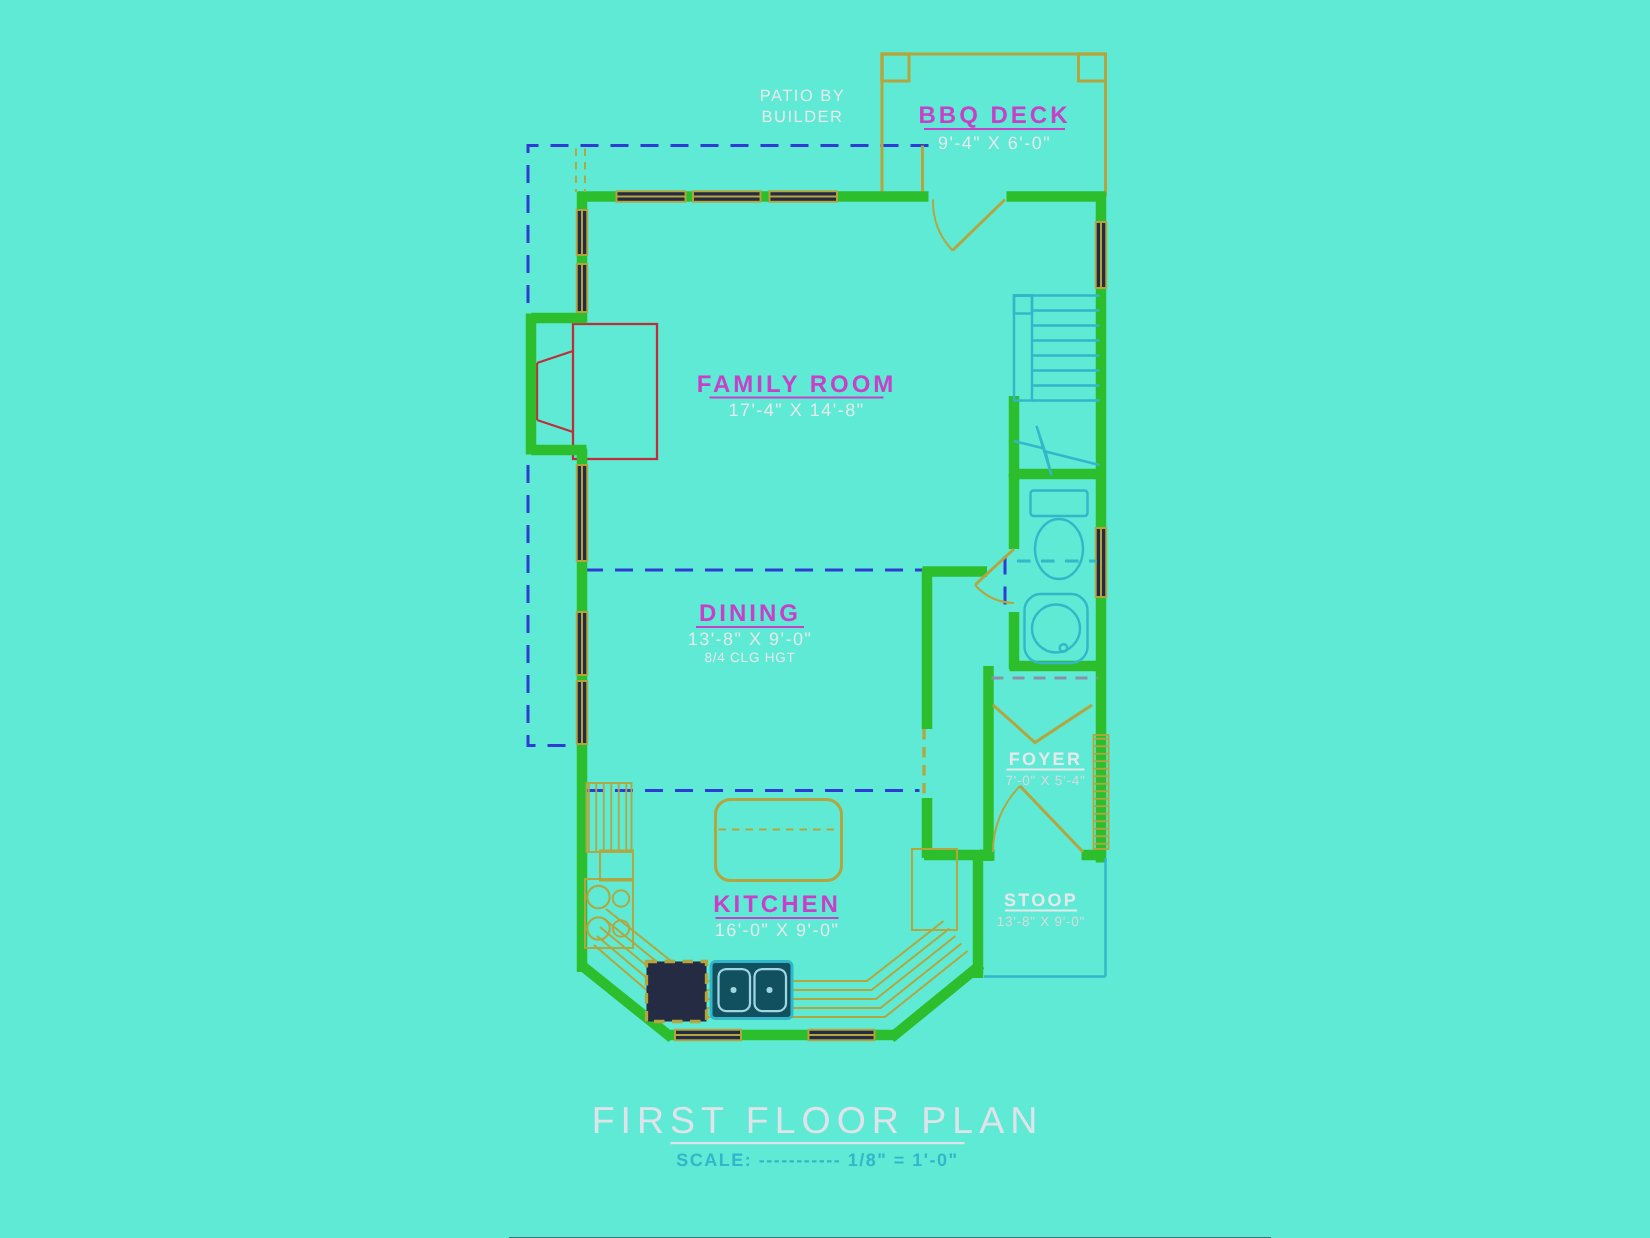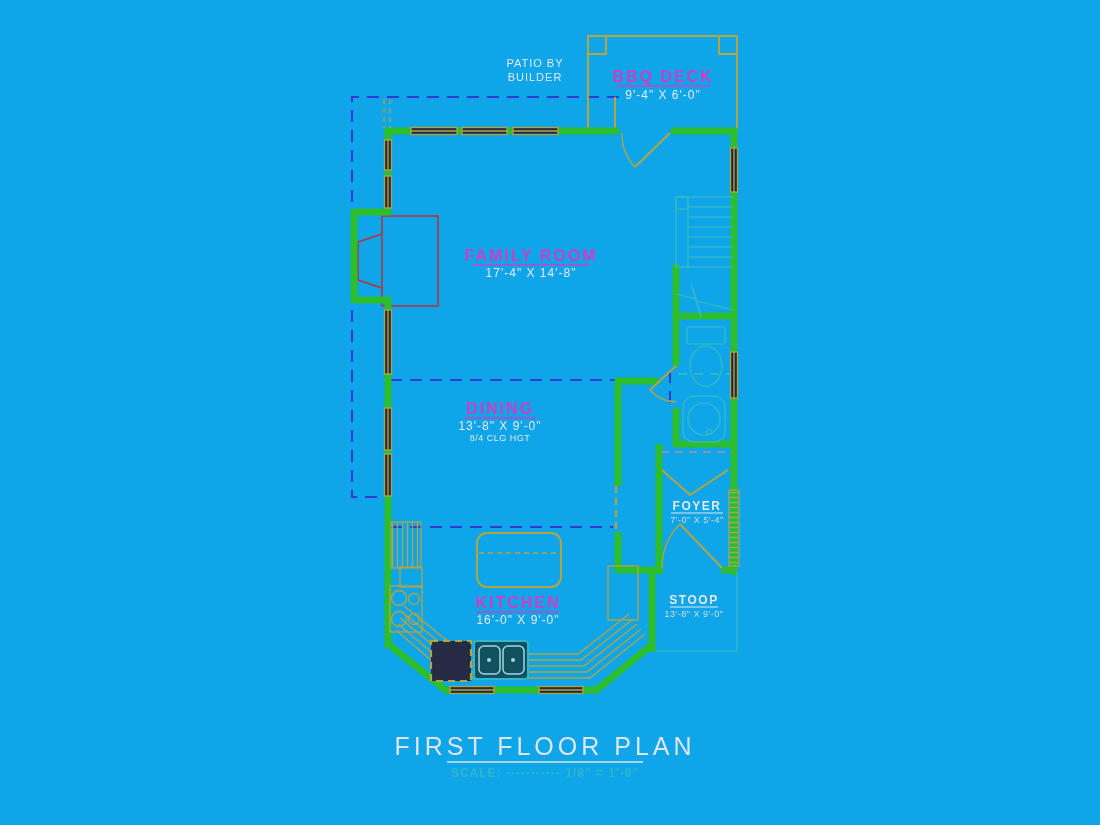--- a/index.html
+++ b/index.html
@@ -1,16 +1,16 @@
 <!DOCTYPE html>
 <html><head>
 <meta charset="utf-8">
 <style>
   html,body{margin:0;padding:0;background:#1a1f33;}
-  .stage{position:relative;width:1100px;height:825px;background:#0ea5e9;overflow:hidden;}
+  .stage{position:relative;width:1100px;height:825px;background:#5eead4;overflow:hidden;}
   svg{display:block;}
   text{font-family:"Liberation Sans", sans-serif;}
   .room-name{fill:#c840c8;font-size:16px;letter-spacing:2px;text-anchor:middle;font-weight:bold;}
   .room-dims{fill:#e6e8ec;font-size:12px;letter-spacing:1px;text-anchor:middle;}
   .room-note{fill:#e6e8ec;font-size:9px;letter-spacing:0.5px;text-anchor:middle;}
   .white-name{fill:#e6e8ec;font-size:12px;letter-spacing:1.5px;text-anchor:middle;font-weight:bold;}
   .white-dims-sm{fill:#d8dade;font-size:9px;letter-spacing:0.5px;text-anchor:middle;}
   .plan-title{fill:#dfe3ea;font-size:25px;letter-spacing:4px;text-anchor:middle;}
   .scale-text{fill:#31b7c9;font-size:12px;letter-spacing:1px;text-anchor:middle;font-weight:bold;}
   .patio-note{fill:#e6e8ec;font-size:11px;letter-spacing:1px;text-anchor:middle;}

